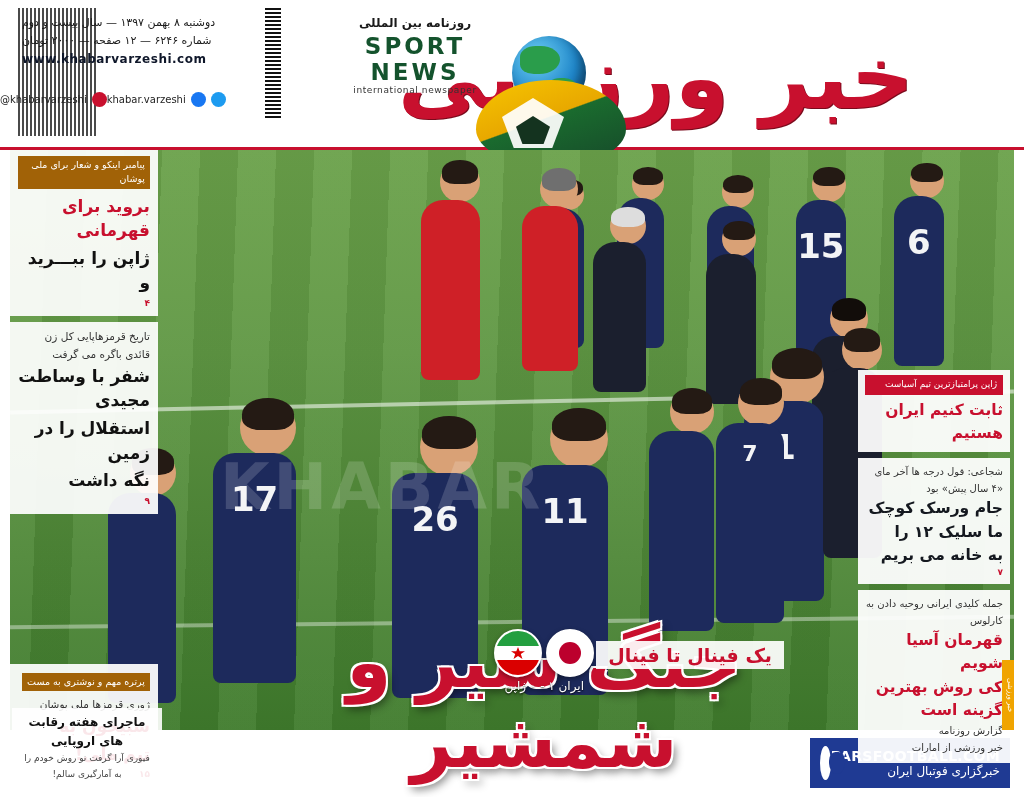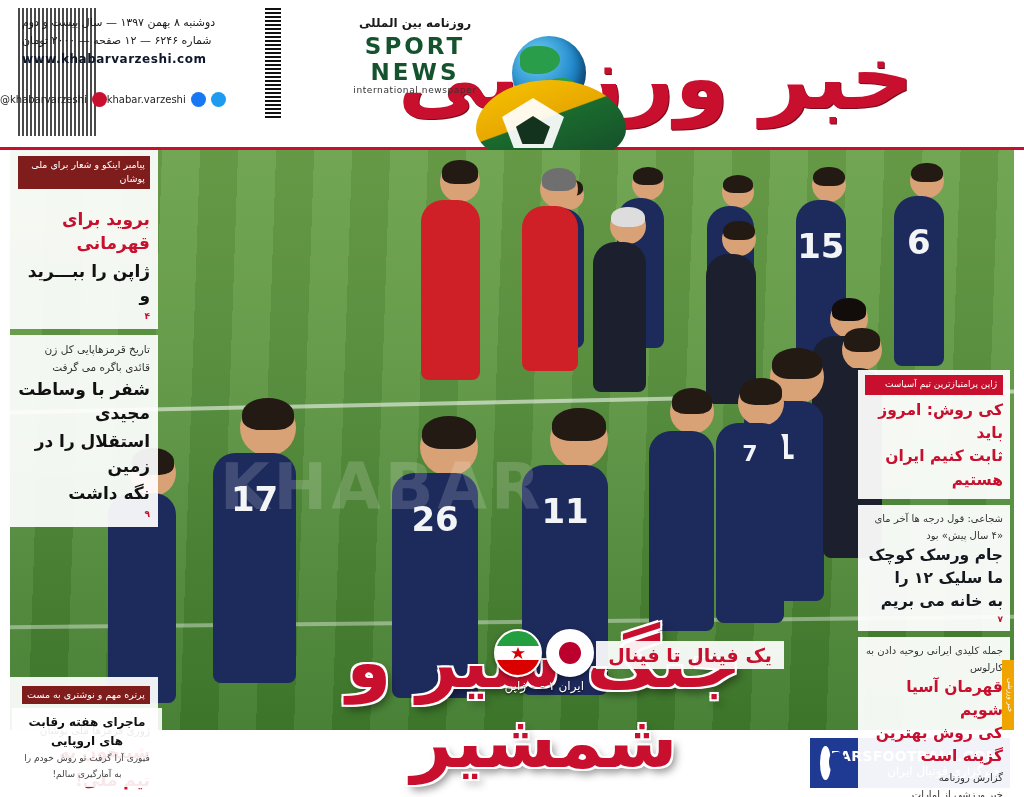--- a/index.html
+++ b/index.html
@@ -259,26 +259,26 @@
     z-index: 5;
     direction: rtl;
     text-align: right;
   }
   .side-box {
     background: rgba(255,255,255,.93);
     margin-bottom: 6px;
     padding: 6px 8px 8px;
   }
   .kicker {
-    background: #7f1d1d;
+    background: #a16207;
     color: #fff;
     font-size: 9.5px;
     padding: 2px 5px;
     display: inline-block;
-    margin-bottom: 18px;
+    margin-bottom: 5px;
     line-height: 1.5;
   }
   .side-head {
     font-size: 17px;
     font-weight: bold;
     color: #111;
     line-height: 1.45;
     margin-bottom: 3px;
   }
   .side-head.red { color: #c8102e; }
@@ -662,21 +662,20 @@
   <div class="bl-teaser">
     <div class="t-head">ماجرای هفته رقابت های اروپایی</div>
     <div class="t-sub">فیوری آرا گرفت نو روش خودم را</div>
     <div class="t-sub">به آمارگیری سالم!</div>
   </div>
 
   <div class="right-col">
 
     <div class="r-box">
       <div class="red-label">ژاپن پرامتیازترین تیم آسیاست</div>
-      <div class="r-head">کی روش: امروز باید</div>
       <div class="r-head">ثابت کنیم ایران هستیم</div>
     </div>
 
     <div class="r-box">
       <div class="r-sub">شجاعی: قول درجه ها آخر مای «۴ سال پیش» بود</div>
       <div class="r-head dark">جام ورسک کوچک</div>
       <div class="r-head dark">ما سلیک ۱۲ را</div>
       <div class="r-head dark">به خانه می بریم</div>
       <div class="pg">۷</div>
     </div>

